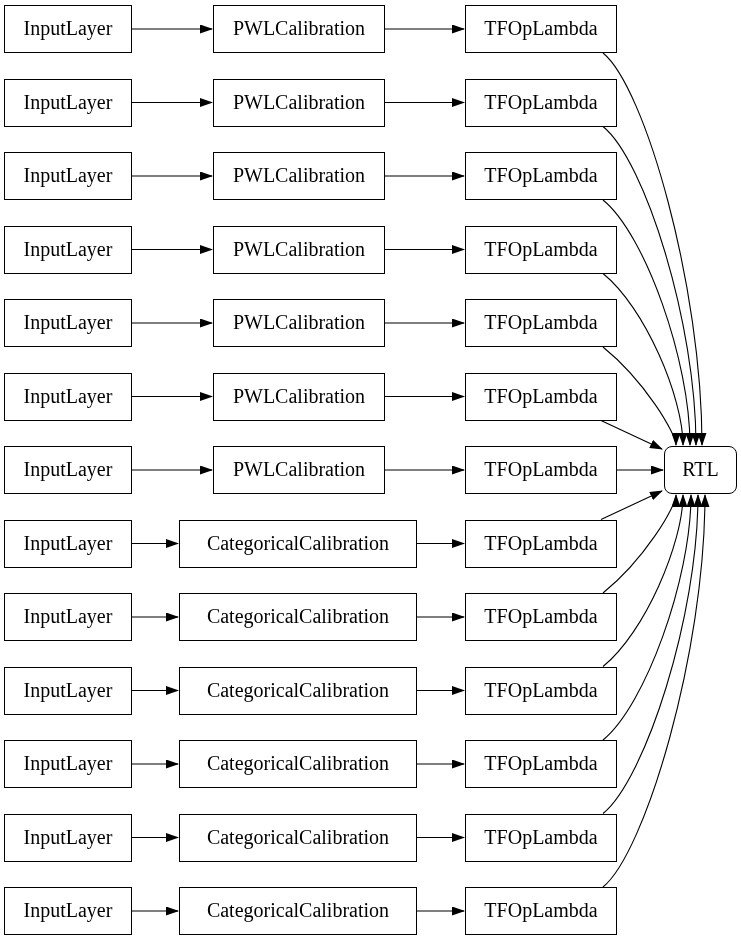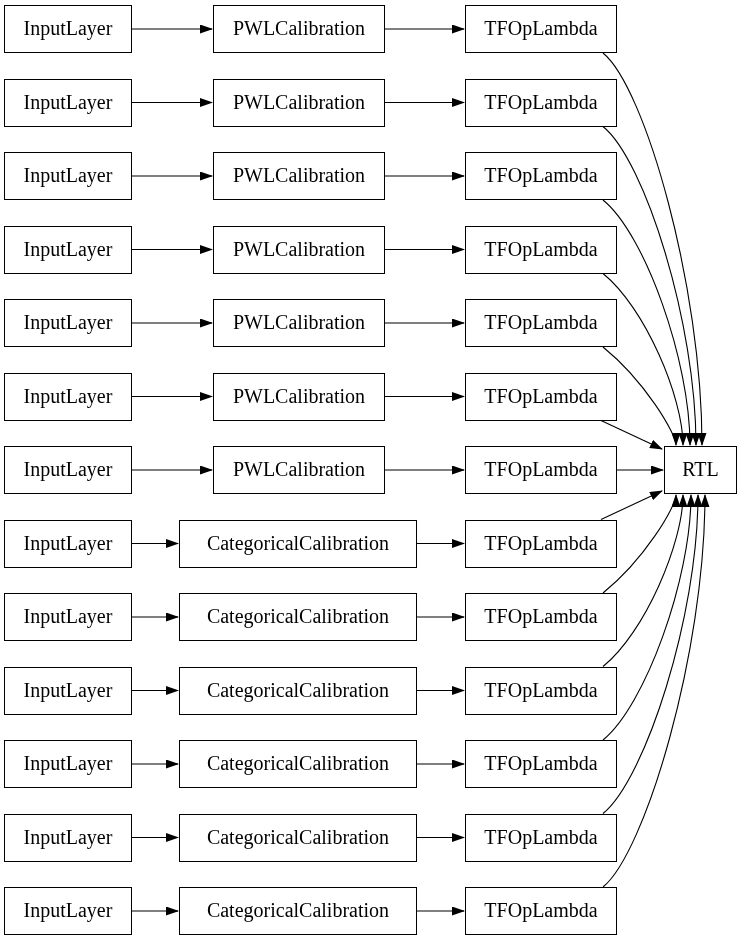--- a/index.html
+++ b/index.html
@@ -239,16 +239,16 @@
   </div>
 
   <div class="node" style="left: 179px; top: 887px; width: 238px; height: 48px;">
     <span class="node-label">CategoricalCalibration</span>
   </div>
 
   <div class="node" style="left: 465px; top: 887px; width: 152px; height: 48px;">
     <span class="node-label">TFOpLambda</span>
   </div>
 
-  <div class="node" style="left: 664px; top: 446px; width: 73px; height: 48px;">
+  <div class="node" style="left: 664px; top: 446px; width: 73px; height: 48px; border-radius: 8px;">
     <span class="node-label">RTL</span>
   </div>
 </div>
 
 </body></html>

